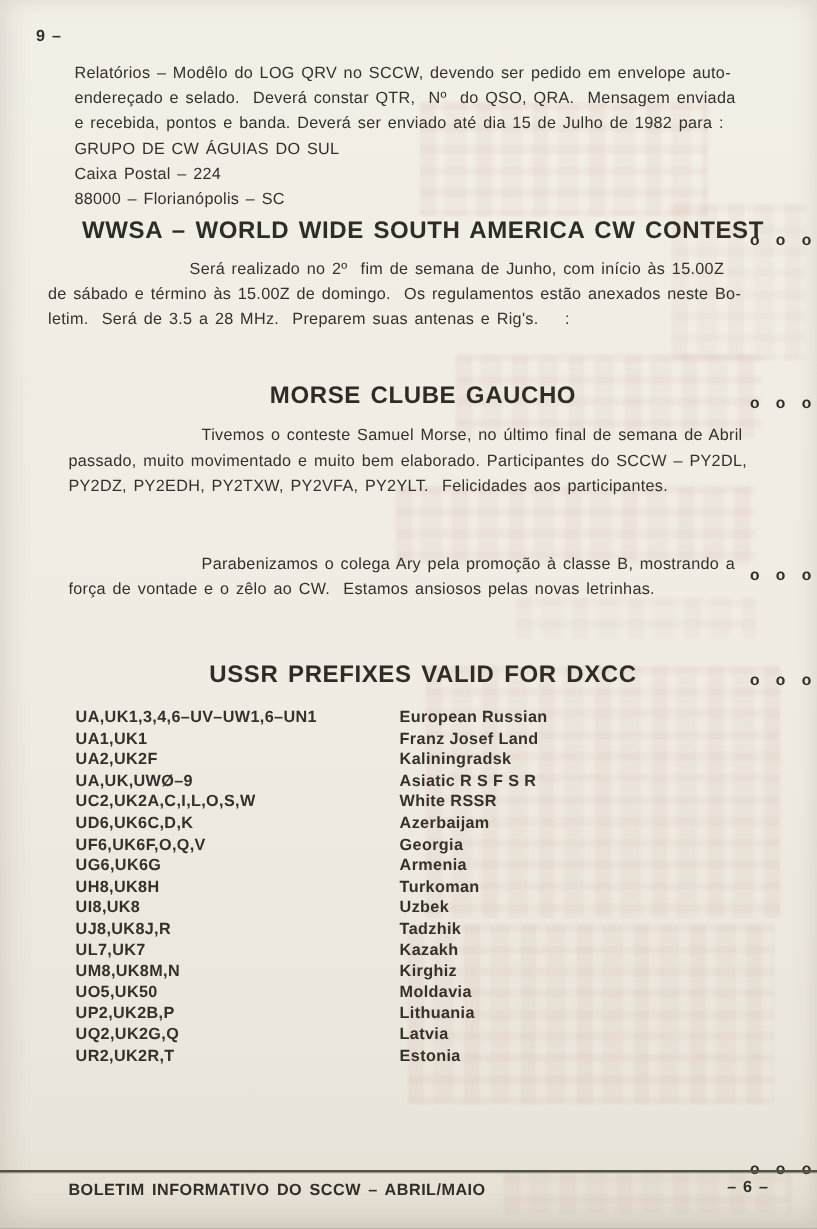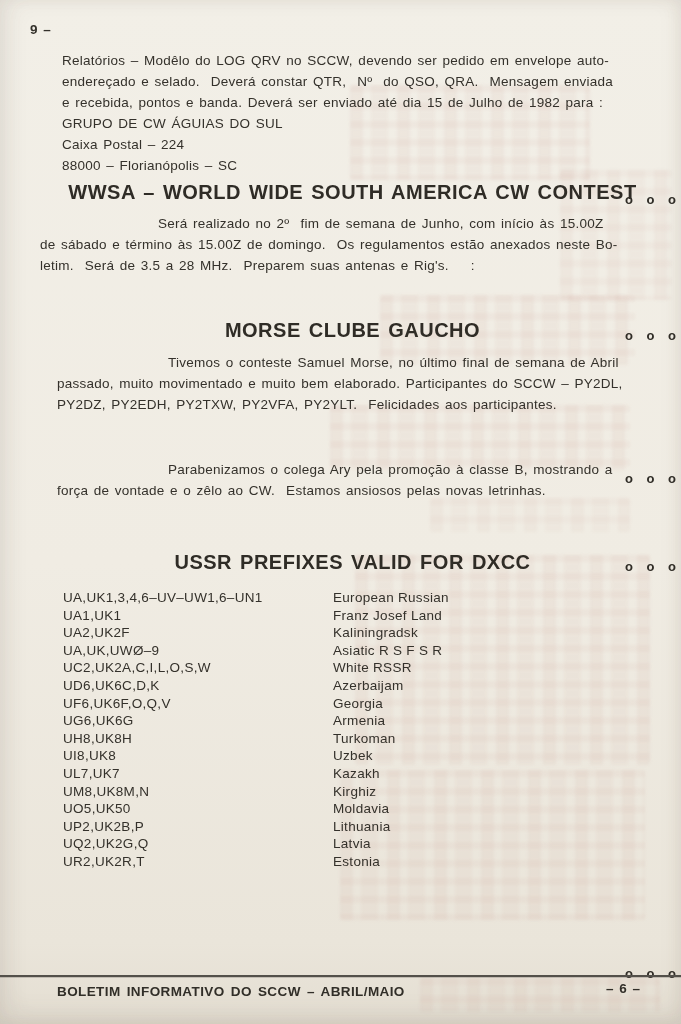--- a/index.html
+++ b/index.html
@@ -37,21 +37,21 @@
     font-size:13px;font-weight:bold;
     letter-spacing:5px;
     color:#2f2c26;
     margin-top:40px;
   }
   .wwsa-body{top:213px;left:40px;width:600px;text-indent:118px;}
   .morse-body{top:352px;left:57px;width:590px;text-indent:111px;}
   .congrats-body{top:459px;left:57px;width:590px;text-indent:111px;}
   .prefix-table{
     position:absolute;top:589px;left:63px;width:560px;
-    font-size:13.5px;letter-spacing:.3px;
+    font-size:13.5px;letter-spacing:.3px;font-weight:bold;
   }
   .prefix-row{display:flex;height:17.6px;line-height:17.6px;}
   .prefix-cell{width:270px;flex:none;}
   .region-cell{flex:1;}
   .footer-rule{
     position:absolute;top:975px;left:0;width:681px;height:2px;
     background:#53504a;
     box-shadow:0 1px 0 rgba(83,80,74,.25);
   }
   .footer-title{
@@ -159,20 +159,24 @@
       </div>
       <div class="prefix-row">
         <span class="prefix-cell">UH8,UK8H</span>
         <span class="region-cell">Turkoman</span>
       </div>
       <div class="prefix-row">
         <span class="prefix-cell">UI8,UK8</span>
         <span class="region-cell">Uzbek</span>
       </div>
       <div class="prefix-row">
+        <span class="prefix-cell">UJ8,UK8J,R</span>
+        <span class="region-cell">Tadzhik</span>
+      </div>
+      <div class="prefix-row">
         <span class="prefix-cell">UL7,UK7</span>
         <span class="region-cell">Kazakh</span>
       </div>
       <div class="prefix-row">
         <span class="prefix-cell">UM8,UK8M,N</span>
         <span class="region-cell">Kirghiz</span>
       </div>
       <div class="prefix-row">
         <span class="prefix-cell">UO5,UK50</span>
         <span class="region-cell">Moldavia</span>

